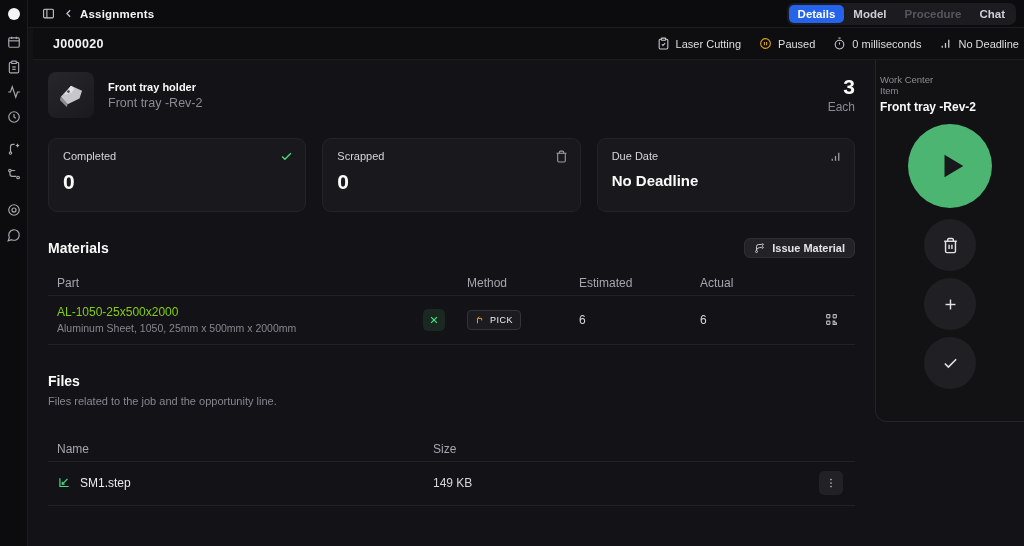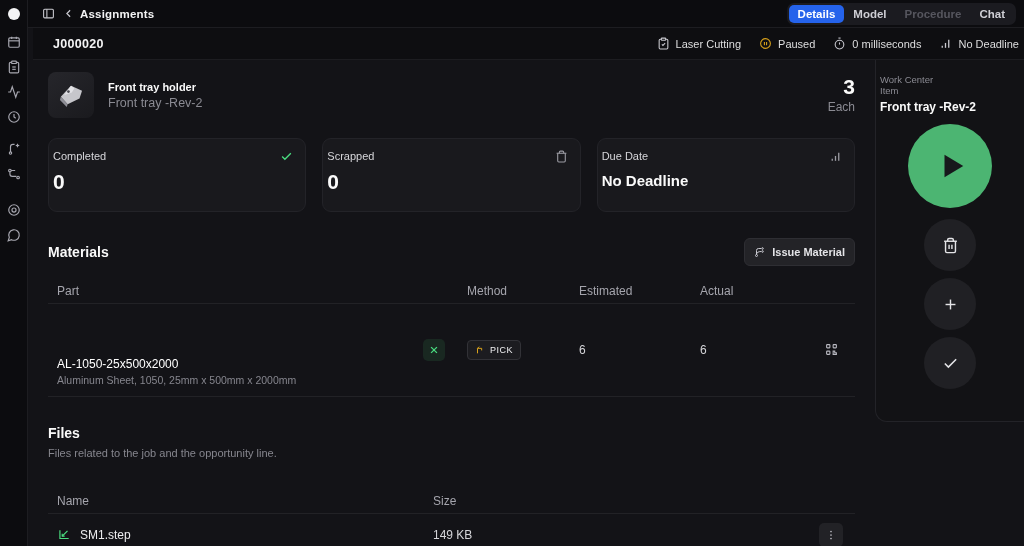--- a/index.html
+++ b/index.html
@@ -43,40 +43,40 @@
   .thumb { width:46px; height:46px; border-radius:8px; background:linear-gradient(145deg,#26262b,#1a1a1e);
     display:flex; align-items:center; justify-content:center; overflow:hidden; }
   .prodtxt { margin-left:14px; }
   .prodtitle { font-size:11px; font-weight:700; color:#fafafa; }
   .prodsub { font-size:12.5px; color:#8b8b93; margin-top:3px; }
   .qty { margin-left:auto; text-align:right; }
   .qtyv { font-size:21px; font-weight:700; color:#fafafa; line-height:22px; }
   .qtyu { font-size:12px; color:#8b8b93; margin-top:2px; }
 
   .stats { display:flex; gap:16px; margin-top:20px; }
-  .card { flex:1; height:74px; background:#19191d; border:1px solid #232328; border-radius:9px; padding:11px 4px; position:relative; }
+  .card { flex:1; height:74px; background:#19191d; border:1px solid #232328; border-radius:9px; padding:11px 14px; position:relative; }
   .cardlabel { font-size:11px; color:#d6d6da; }
   .cardicon { position:absolute; top:11px; right:12px; color:#9c9ca4; display:flex; cursor:default; }
   .cardicon.green { color:#4ade80; }
   .cardvalue { font-size:21px; font-weight:700; color:#fafafa; margin-top:8px; }
   .cardvalue.small { font-size:15px; margin-top:10px; }
 
   .secthead { display:flex; align-items:center; margin-top:26px; }
   .sectitle { font-size:14px; font-weight:700; color:#fafafa; }
-  .btn { margin-left:auto; background:#232327; border:1px solid #2e2e33; border-radius:6px; height:28px;
+  .btn { margin-left:auto; background:#232327; border:1px solid #2e2e33; border-radius:6px; height:20px;
     display:flex; align-items:center; gap:6px; padding:0 9px; font-size:11px; color:#e4e4e7; cursor:pointer; font-weight:600; }
   .btn .bic { color:#c9c9d0; display:flex; }
 
   .mtable { margin-top:12px; }
   .mgrid { display:grid; grid-template-columns:1fr 44px 112px 121px 128px 36px; align-items:center; }
   .thead { height:26px; border-bottom:1px solid #222226; }
   .th { font-size:12px; color:#a5a5ad; font-weight:400; padding-left:9px; }
   .trow { padding:9px 0 10px 0; border-bottom:1px solid #222226; }
   .td { padding-left:9px; }
-  .partname { font-size:12px; color:#ffffff; font-weight:500;margin-top:44px; }
+  .partname { font-size:12px; color:#84cc16; font-weight:500; }
   .partdesc { font-size:10.5px; color:#86868e; margin-top:3px; }
   .chip { width:22px; height:22px; border-radius:5px; background:rgba(74,222,128,.10); display:flex; align-items:center; justify-content:center; color:#4ade80; }
   .pick { display:inline-flex; align-items:center; gap:5px; background:#1c1c20; border:1px solid #323237;
     border-radius:4px; height:20px; padding:0 7px; }
   .pick .pickico { color:#d9a21b; display:flex; }
   .pick .picktxt { font-size:9px; font-weight:400; letter-spacing:.5px; color:#f0f0f2; }
   .num { font-size:12px; color:#d6d6da; }
   .iconbtn { width:24px; height:24px; border-radius:5px; display:flex; align-items:center; justify-content:center;
     color:#b9b9c1; cursor:pointer; }
   .iconbtn.boxed { background:#222226; }

